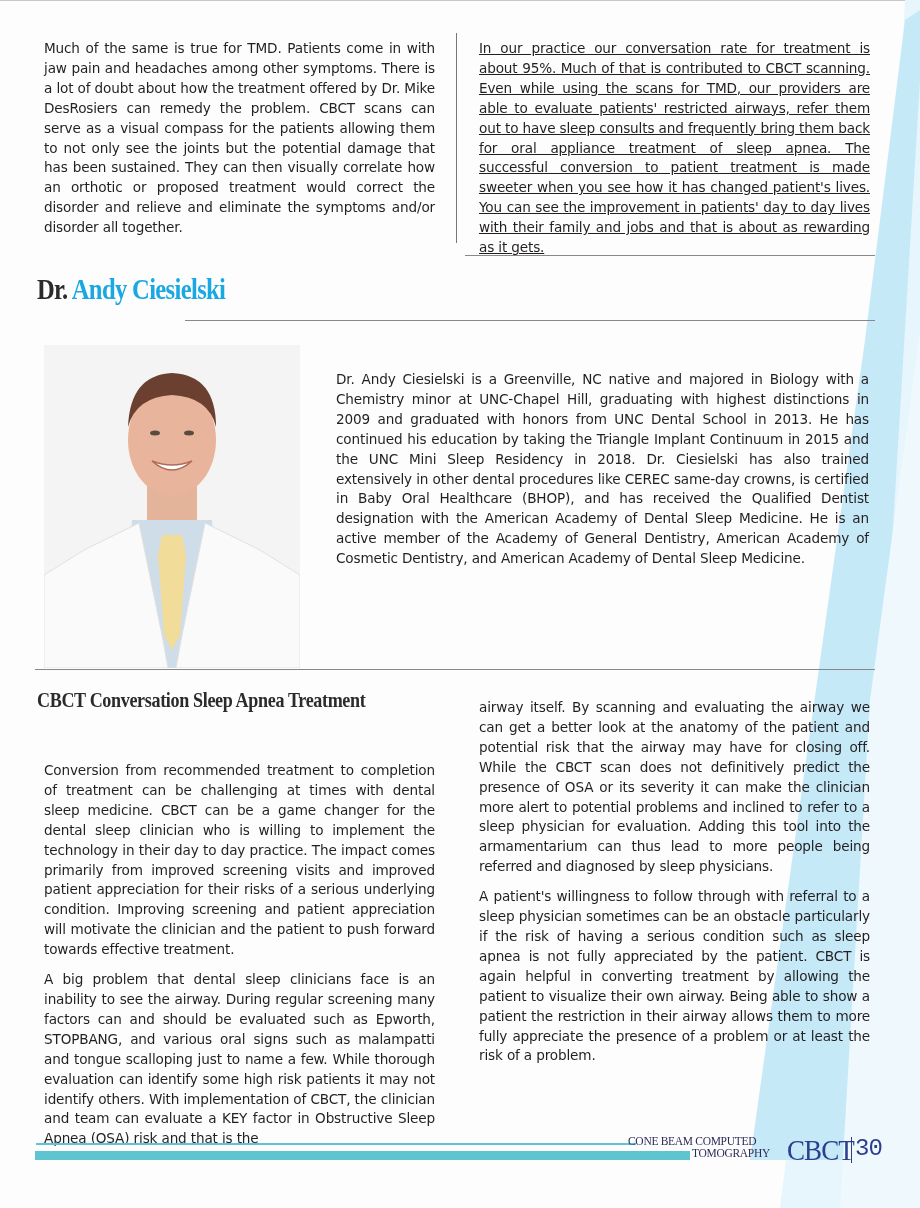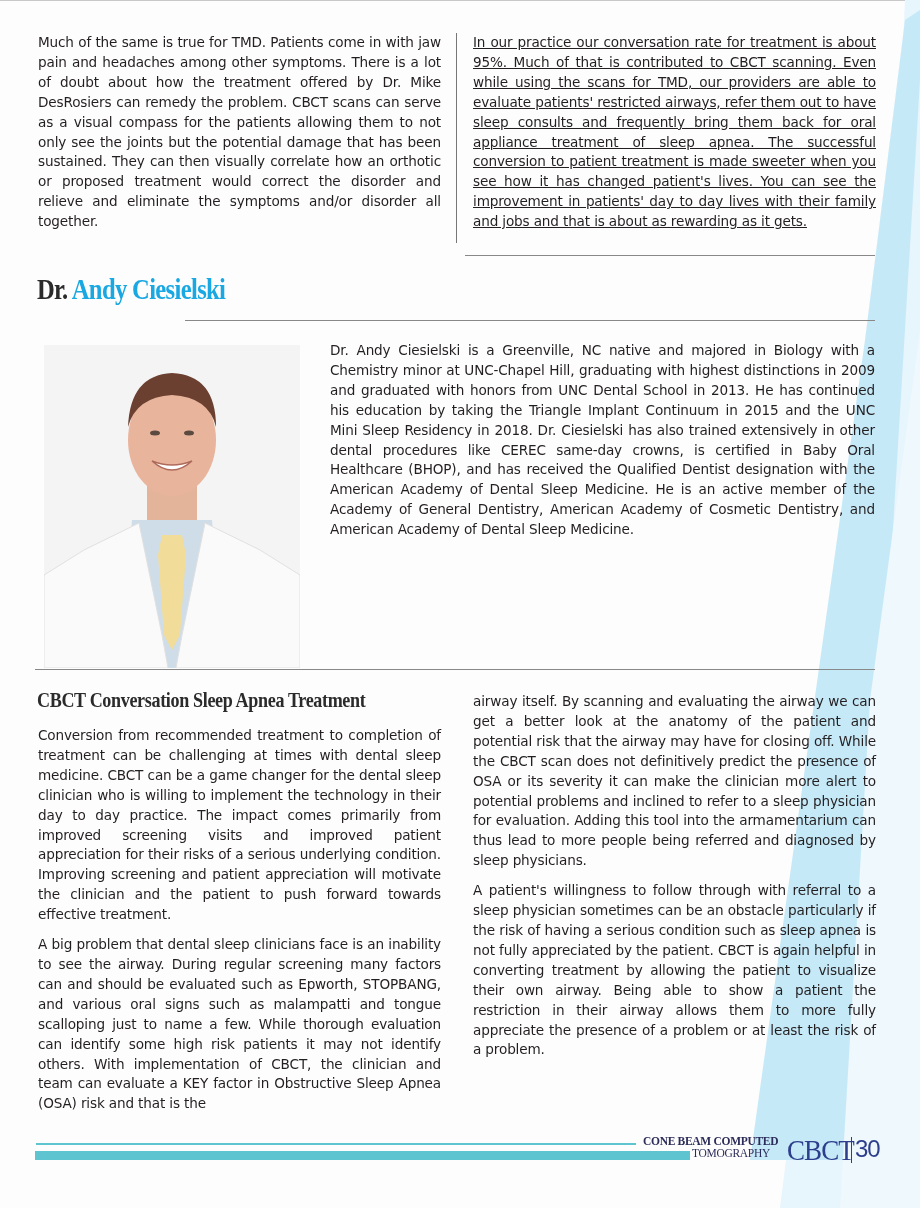--- a/index.html
+++ b/index.html
@@ -7,64 +7,64 @@
       width: 920px; height: 1208px; position: relative; overflow: hidden;
       background: #fdfdfd;
       font-family: "DejaVu Sans", sans-serif;
       color: #231f20;
     }
     .topline { position: absolute; left: 0; top: 0; width: 920px; height: 1px; background: #c8c8c8; }
     
     .deco { position: absolute; inset: 0; pointer-events: none; z-index: 0; }
     .content { position: absolute; inset: 0; z-index: 1; }
     p.body {
-      margin: 1px; font-size: 13.6px; line-height: 19.9px; text-align: justify;
+      margin: 7px; font-size: 13.6px; line-height: 19.9px; text-align: justify;
       letter-spacing: -0.15px;
     }
     .col { position: absolute; }
     .col-tl { left: 37px; top: 32px; width: 405px; }
     .col-tr { left: 472px; top: 32px; width: 405px; text-decoration: underline; }
     .vdivider { position: absolute; left: 456px; top: 33px; width: 1px; height: 210px; background: #777; }
     .hr { position: absolute; height: 1px; background: #888; }
     .hr1 { left: 465px; top: 255px; width: 410px; }
     .hr2 { left: 185px; top: 320px; width: 690px; }
     .hr3 { left: 35px; top: 669px; width: 840px; }
     .name-heading {
       position: absolute; left: 37px; top: 272px; margin: 0;
       font-family: "Liberation Serif", serif; font-weight: bold; font-size: 30px;
       letter-spacing: -0.8px; transform: scaleX(0.82); transform-origin: left center;
       white-space: nowrap;
     }
     .name-prefix { color: #2b2b2b; }
     .name-main { color: #1aa8e3; }
     .photo { position: absolute; left: 44px; top: 345px; width: 256px; height: 323px; background: #f3f3f3; overflow: hidden; }
-    .bio { left: 329px; top: 340px; width: 547px; }
+    .bio { left: 329px; top: 363px; width: 547px; }
     .section-heading {
       position: absolute; left: 37px; top: 688px; margin: 0;
       font-family: "Liberation Serif", serif; font-weight: bold; font-size: 21px;
       color: #2b2b2b; letter-spacing: -0.4px; transform: scaleX(0.86); transform-origin: left center; white-space: nowrap;
     }
-    .col-bl { left: 37px; top: 725px; width: 405px; }
+    .col-bl { left: 37px; top: 754px; width: 405px; }
     .col-br { left: 472px; top: 691px; width: 405px; }
     .col p + p { margin-top: 10px; }
     .footer-line-thin { position: absolute; left: 36px; top: 1143px; width: 600px; height: 2px; background: #5ec5d0; }
     .footer-line-thick { position: absolute; left: 35px; top: 1151px; width: 655px; height: 9px; background: #5ec5d0; }
     .footer-small {
       position: absolute; font-family: "Liberation Serif", serif; font-size: 11.5px; color: #2c2c5a;
       letter-spacing: -0.3px; white-space: nowrap;
     }
-    .fs1 { left: 643px; top: 1135px; font-weight: bold; }
+    .fs1 { left: 628px; top: 1135px; }
     .fs2 { left: 692px; top: 1147px; }
     .footer-logo {
       position: absolute; left: 787px; top: 1133px; font-family: "Liberation Serif", serif;
       font-size: 30px; color: #2c3e8c; letter-spacing: -1px; transform: scaleX(0.9); transform-origin: left; white-space: nowrap;
     }
     .footer-sep { position: absolute; left: 851px; top: 1137px; width: 1px; height: 26px; background: #2c3e8c; }
     .page-number {
-      position: absolute; left: 855px; top: 1135px; font-family: Liberation Sans, sans-serif;
+      position: absolute; left: 855px; top: 1135px; font-family: Liberation Mono, monospace;
       font-size: 24px; color: #2c3e8c; letter-spacing: -1px; white-space: nowrap;
     }
   </style>
 </head>
 <body>
 
 <div class="topline"></div>
 
 <svg class="deco" width="920" height="1208" viewBox="0 0 920 1208">
   <polygon points="905,0 920,0 920,1208 780,1208 890,330" fill="#e7f5fc"></polygon>

